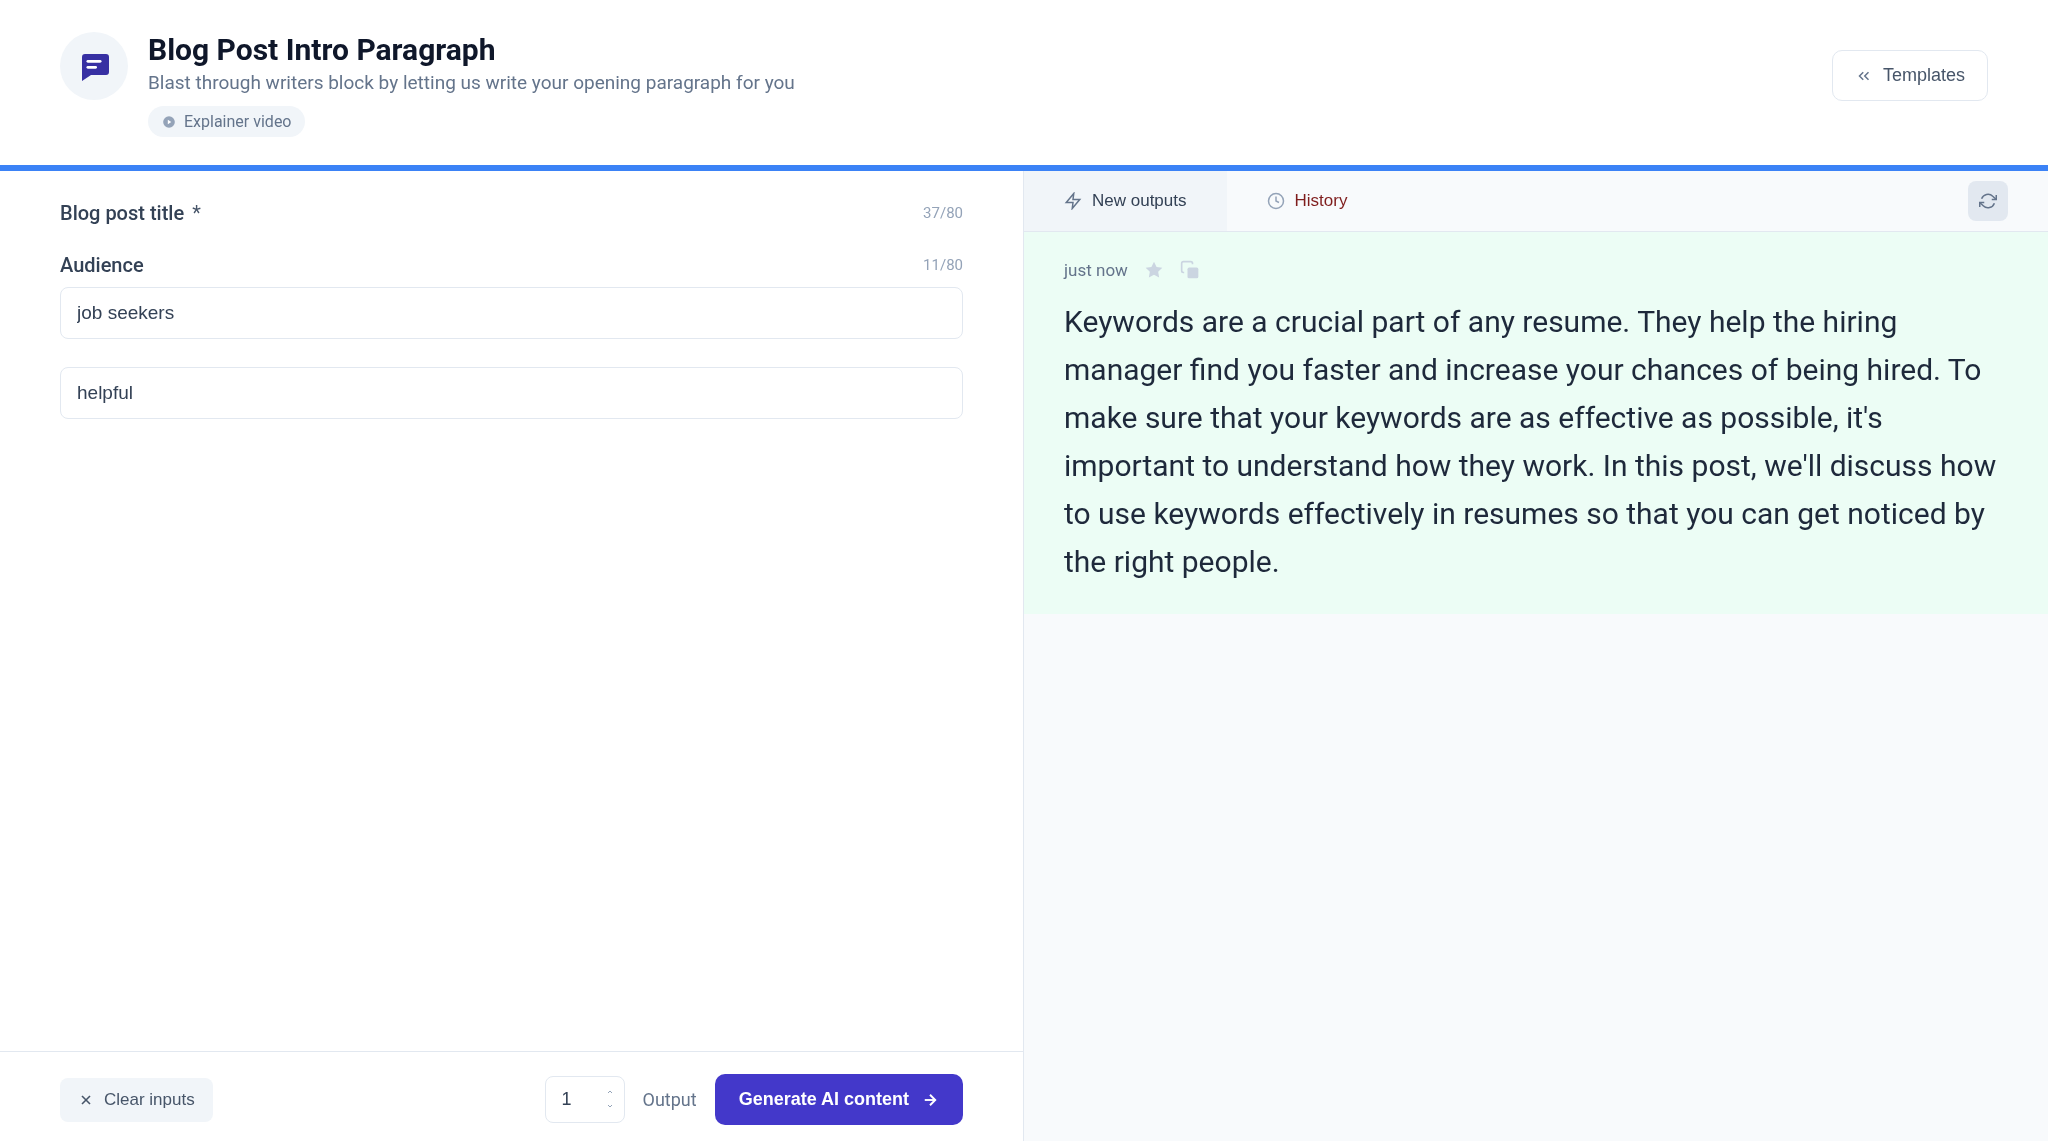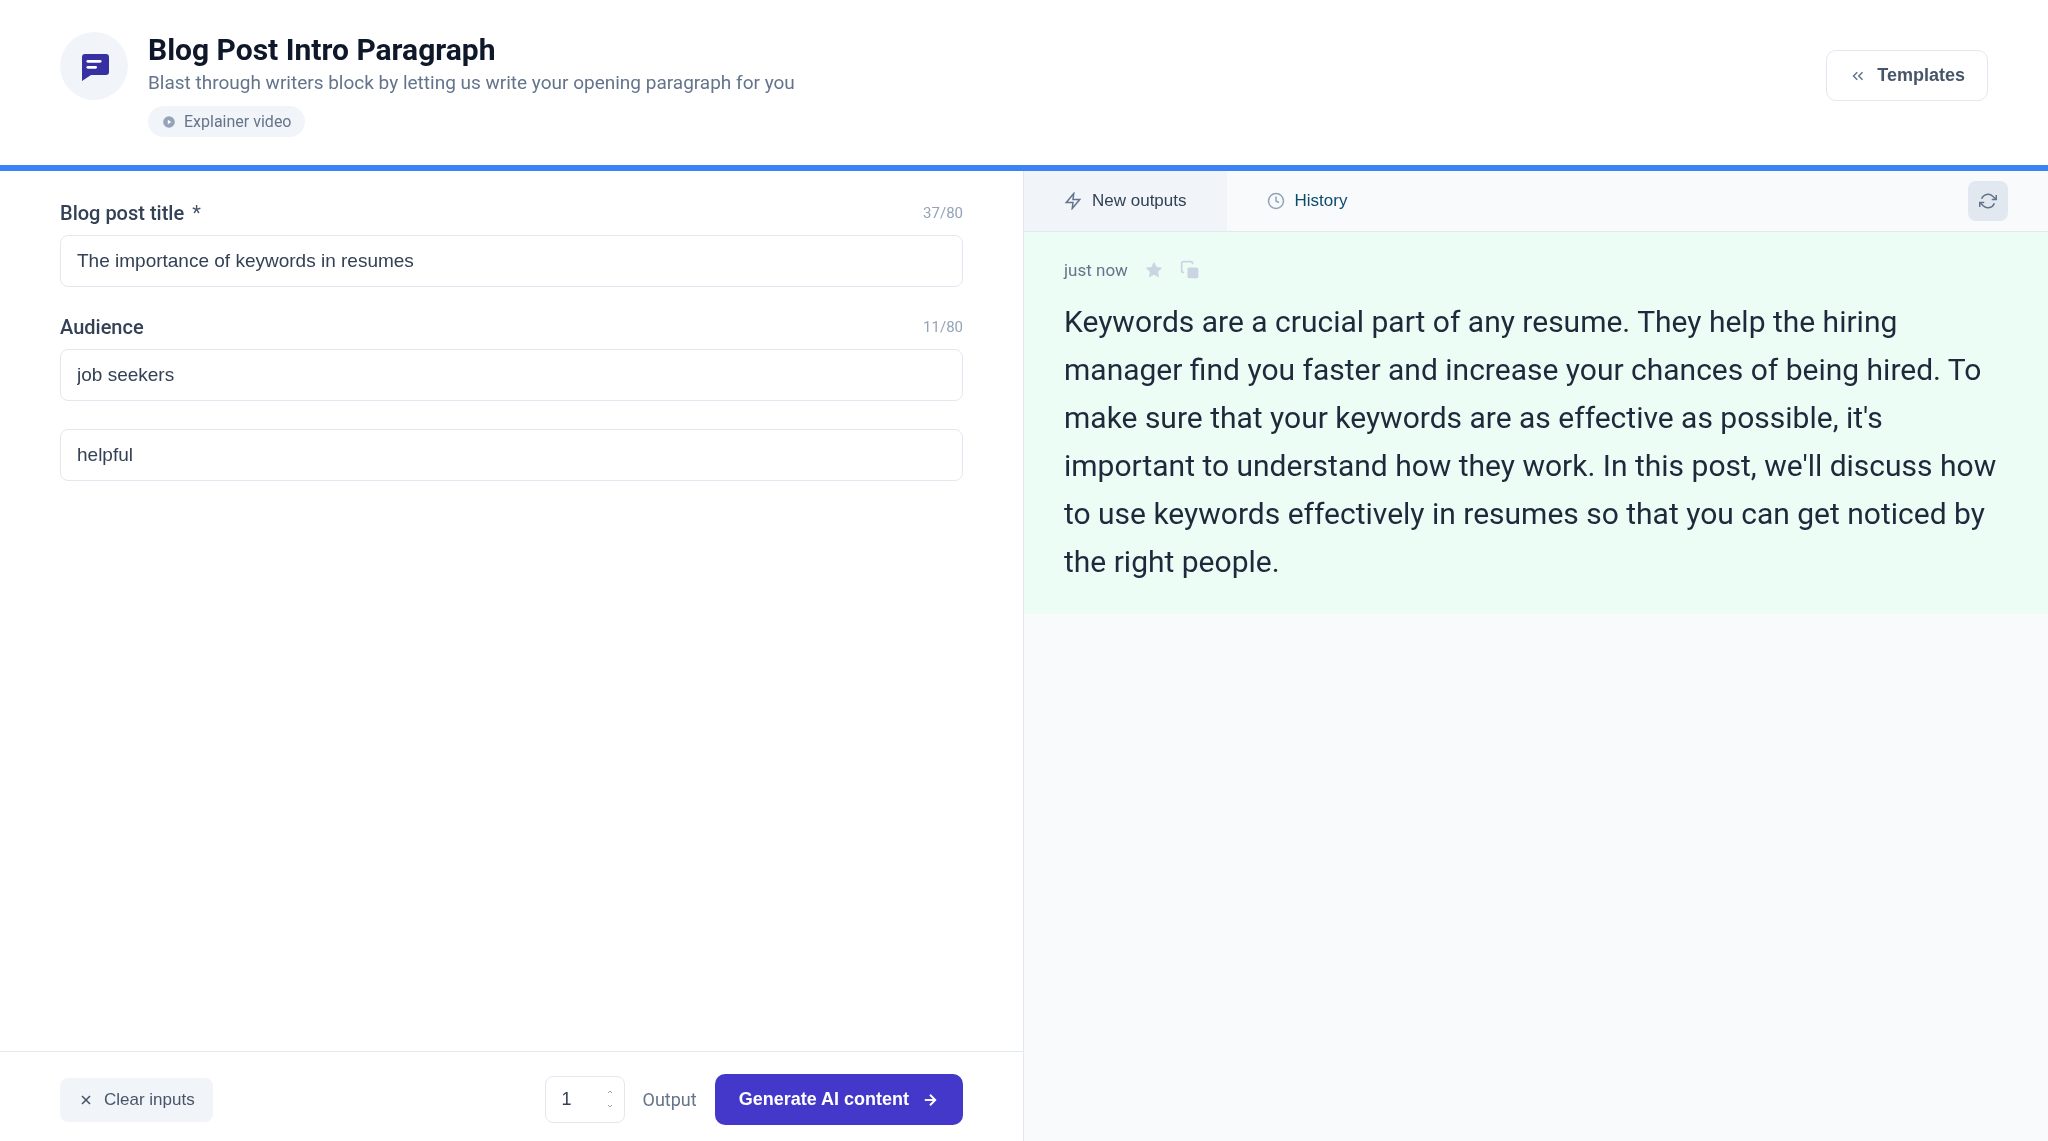--- a/index.html
+++ b/index.html
@@ -72,21 +72,20 @@
       align-items: center;
       gap: 10px;
       padding: 14px 22px;
       border: 1px solid #e2e8f0;
       border-radius: 10px;
       background: #fff;
       color: #475569;
       font-size: 18px;
       cursor: pointer;
       margin-top: 18px;
-      font-weight: bold;
     }
     .main-container {
       display: flex;
       height: calc(100% - 165px);
     }
     .left-panel {
       width: 50%;
       display: flex;
       flex-direction: column;
       border-right: 1px solid #e2e8f0;
@@ -222,21 +221,21 @@
     }
     .tabs {
       display: flex;
     }
     .tab {
       display: flex;
       align-items: center;
       gap: 10px;
       padding: 20px 40px;
       font-size: 17px;
-      color: #0c4a6e;
+      color: #7f1d1d;
       cursor: pointer;
       border: none;
       background: transparent;
     }
     .tab.active {
       background: #f1f5f9;
       color: #334155;
       font-weight: 500;
     }
     .refresh-btn {
@@ -316,21 +315,20 @@
     <div class="form-area">
 
       <div class="form-group">
         <div class="label-row">
           <label class="form-label">
             <span>Blog post title</span>
             <span class="required">*</span>
           </label>
           <span class="char-count">37/80</span>
         </div>
-        <input type="text" class="form-input" value="The importance of keywords in resumes" style="">
       </div>
 
       <div class="form-group">
         <div class="label-row">
           <label class="form-label">Audience</label>
           <span class="char-count">11/80</span>
         </div>
         <input type="text" class="form-input" value="job seekers" style="">
       </div>
 

